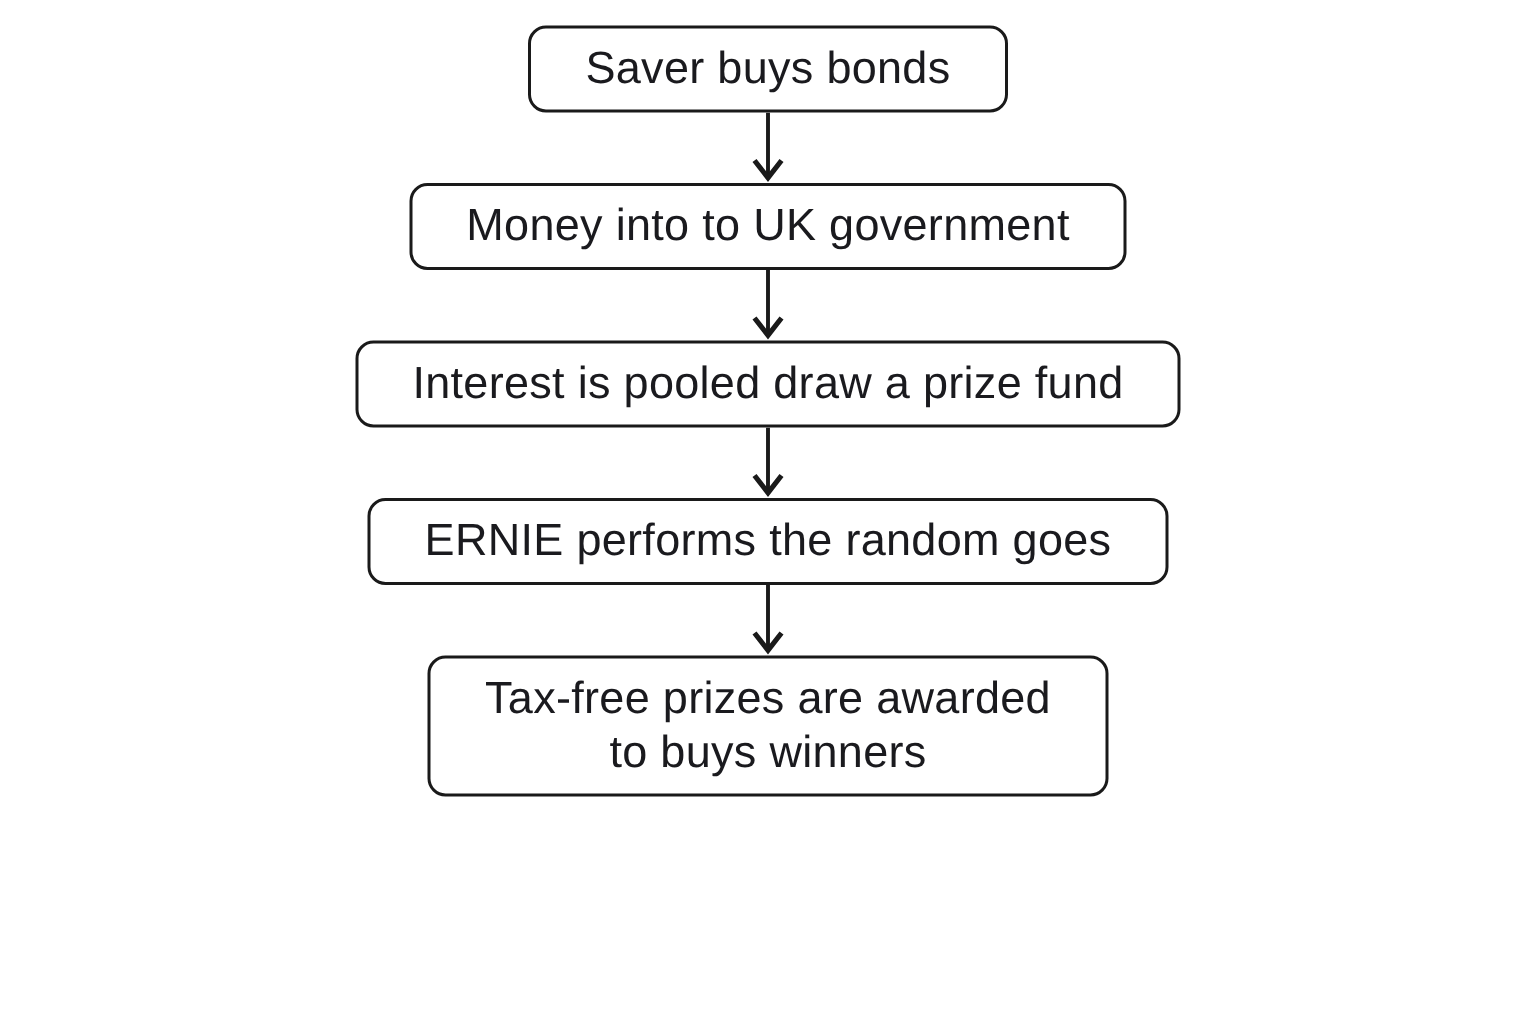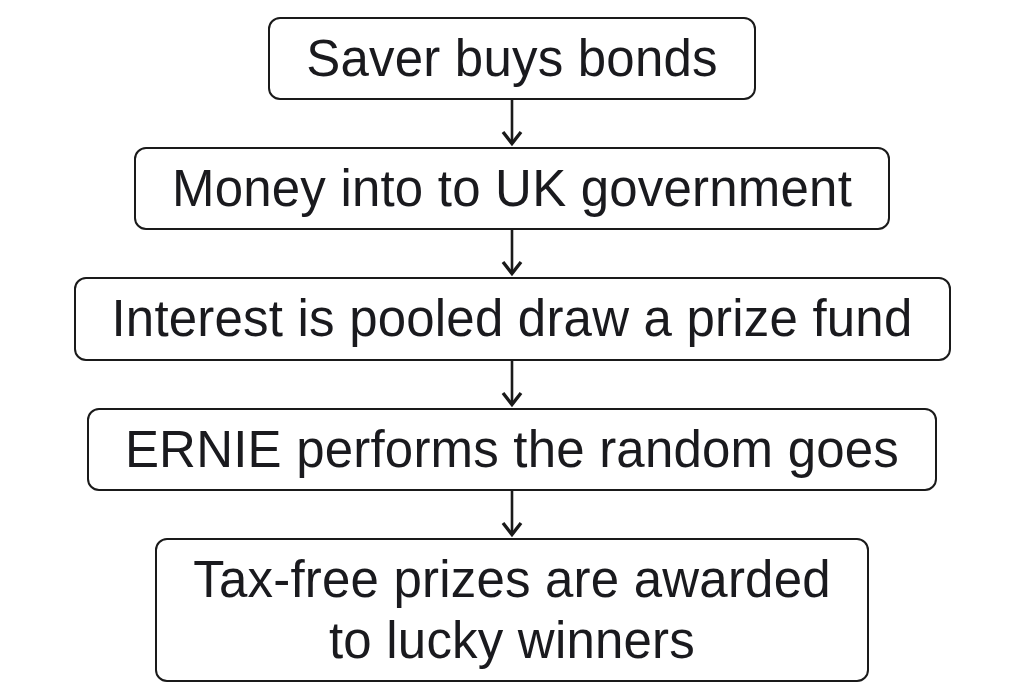--- a/index.html
+++ b/index.html
@@ -23,21 +23,21 @@
     padding-top: 17px;
     display: flex;
     flex-direction: column;
     align-items: center;
   }
   .flow-node {
     background: var(--box-fill);
     border: 2.5px solid var(--box-border);
     border-radius: 12px;
     padding: 9px 36px;
-    font-size: 51px;
+    font-size: 30px;
     font-weight: 500;
     line-height: 1.2;
     color: var(--text);
     text-align: center;
     white-space: pre-line;
     letter-spacing: 0.2px;
   }
   .flow-arrow {
     display: block;
     color: var(--arrow);
@@ -71,15 +71,15 @@
   </svg>
 
   <div class="flow-node">ERNIE performs the random goes</div>
 
   <svg class="flow-arrow" width="26" height="47" viewBox="0 0 26 47" fill="none">
     <line x1="13" y1="0" x2="13" y2="42" stroke="currentColor" stroke-width="2.6"></line>
     <polyline points="4,32 13,43.5 22,32" stroke="currentColor" stroke-width="3.4" fill="none"></polyline>
   </svg>
 
   <div class="flow-node">Tax-free prizes are awarded
-to lucky winners</div>
+to buys winners</div>
 
 </div>
 
 </body></html>

